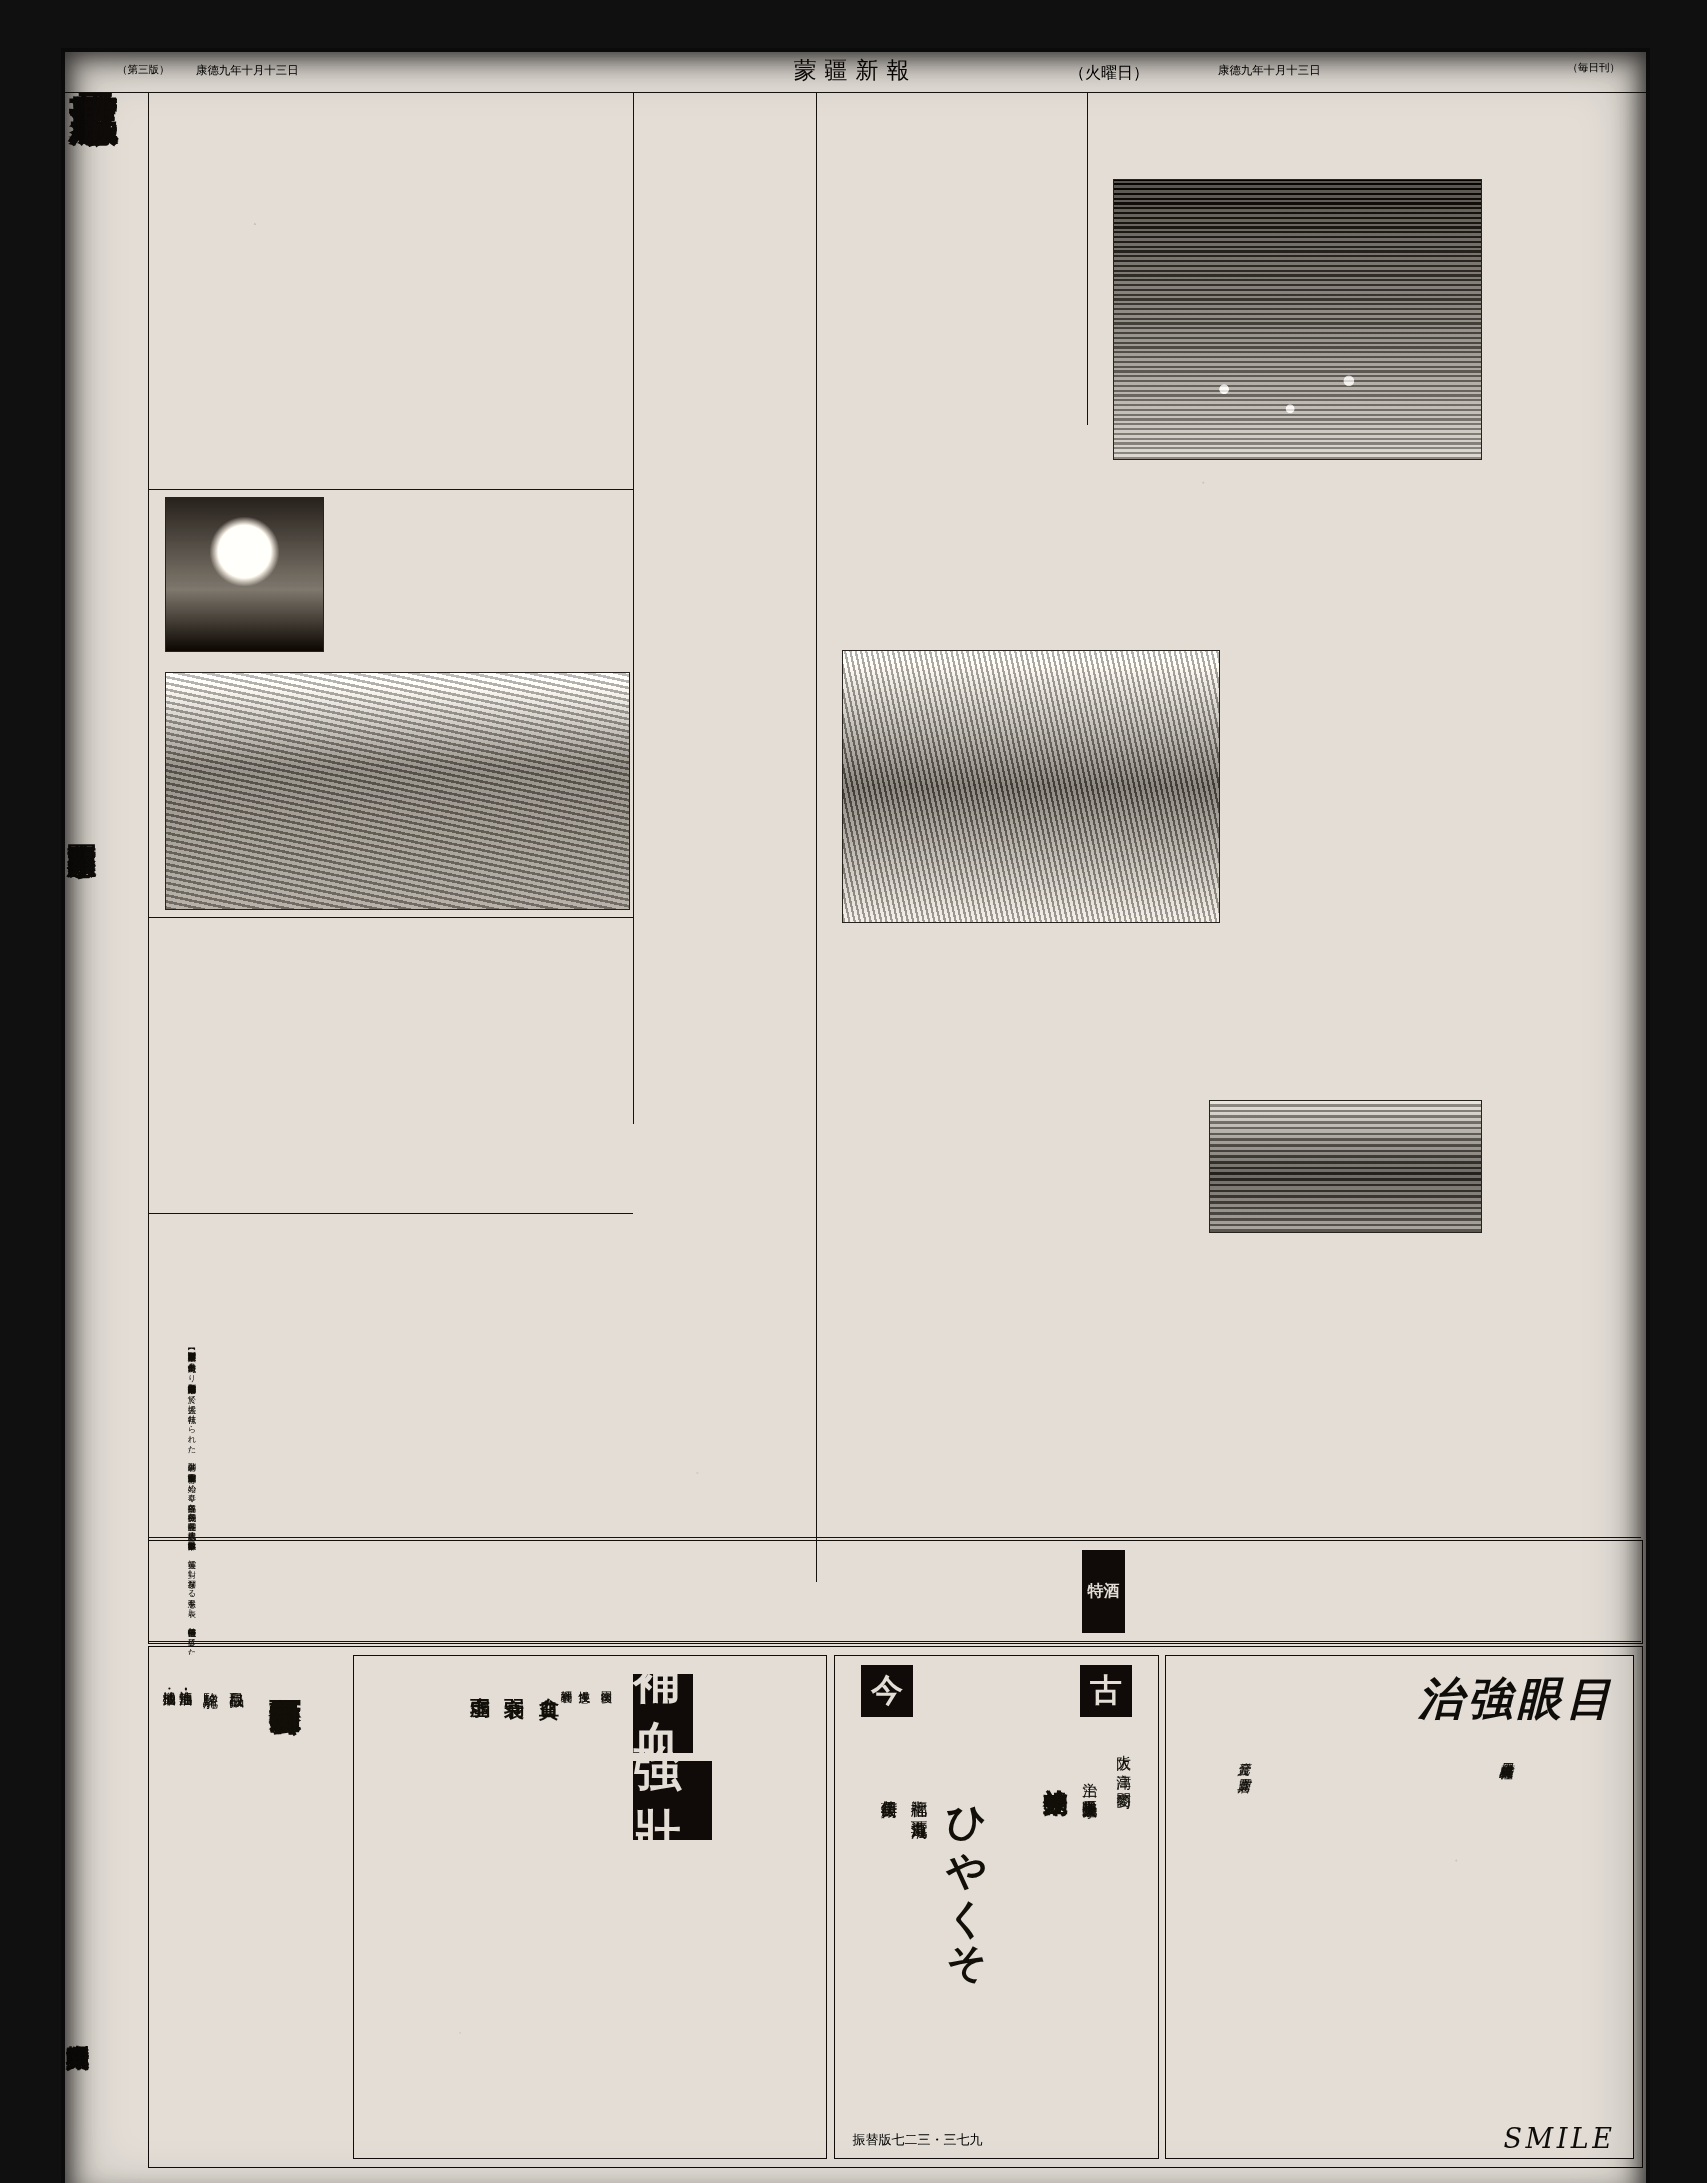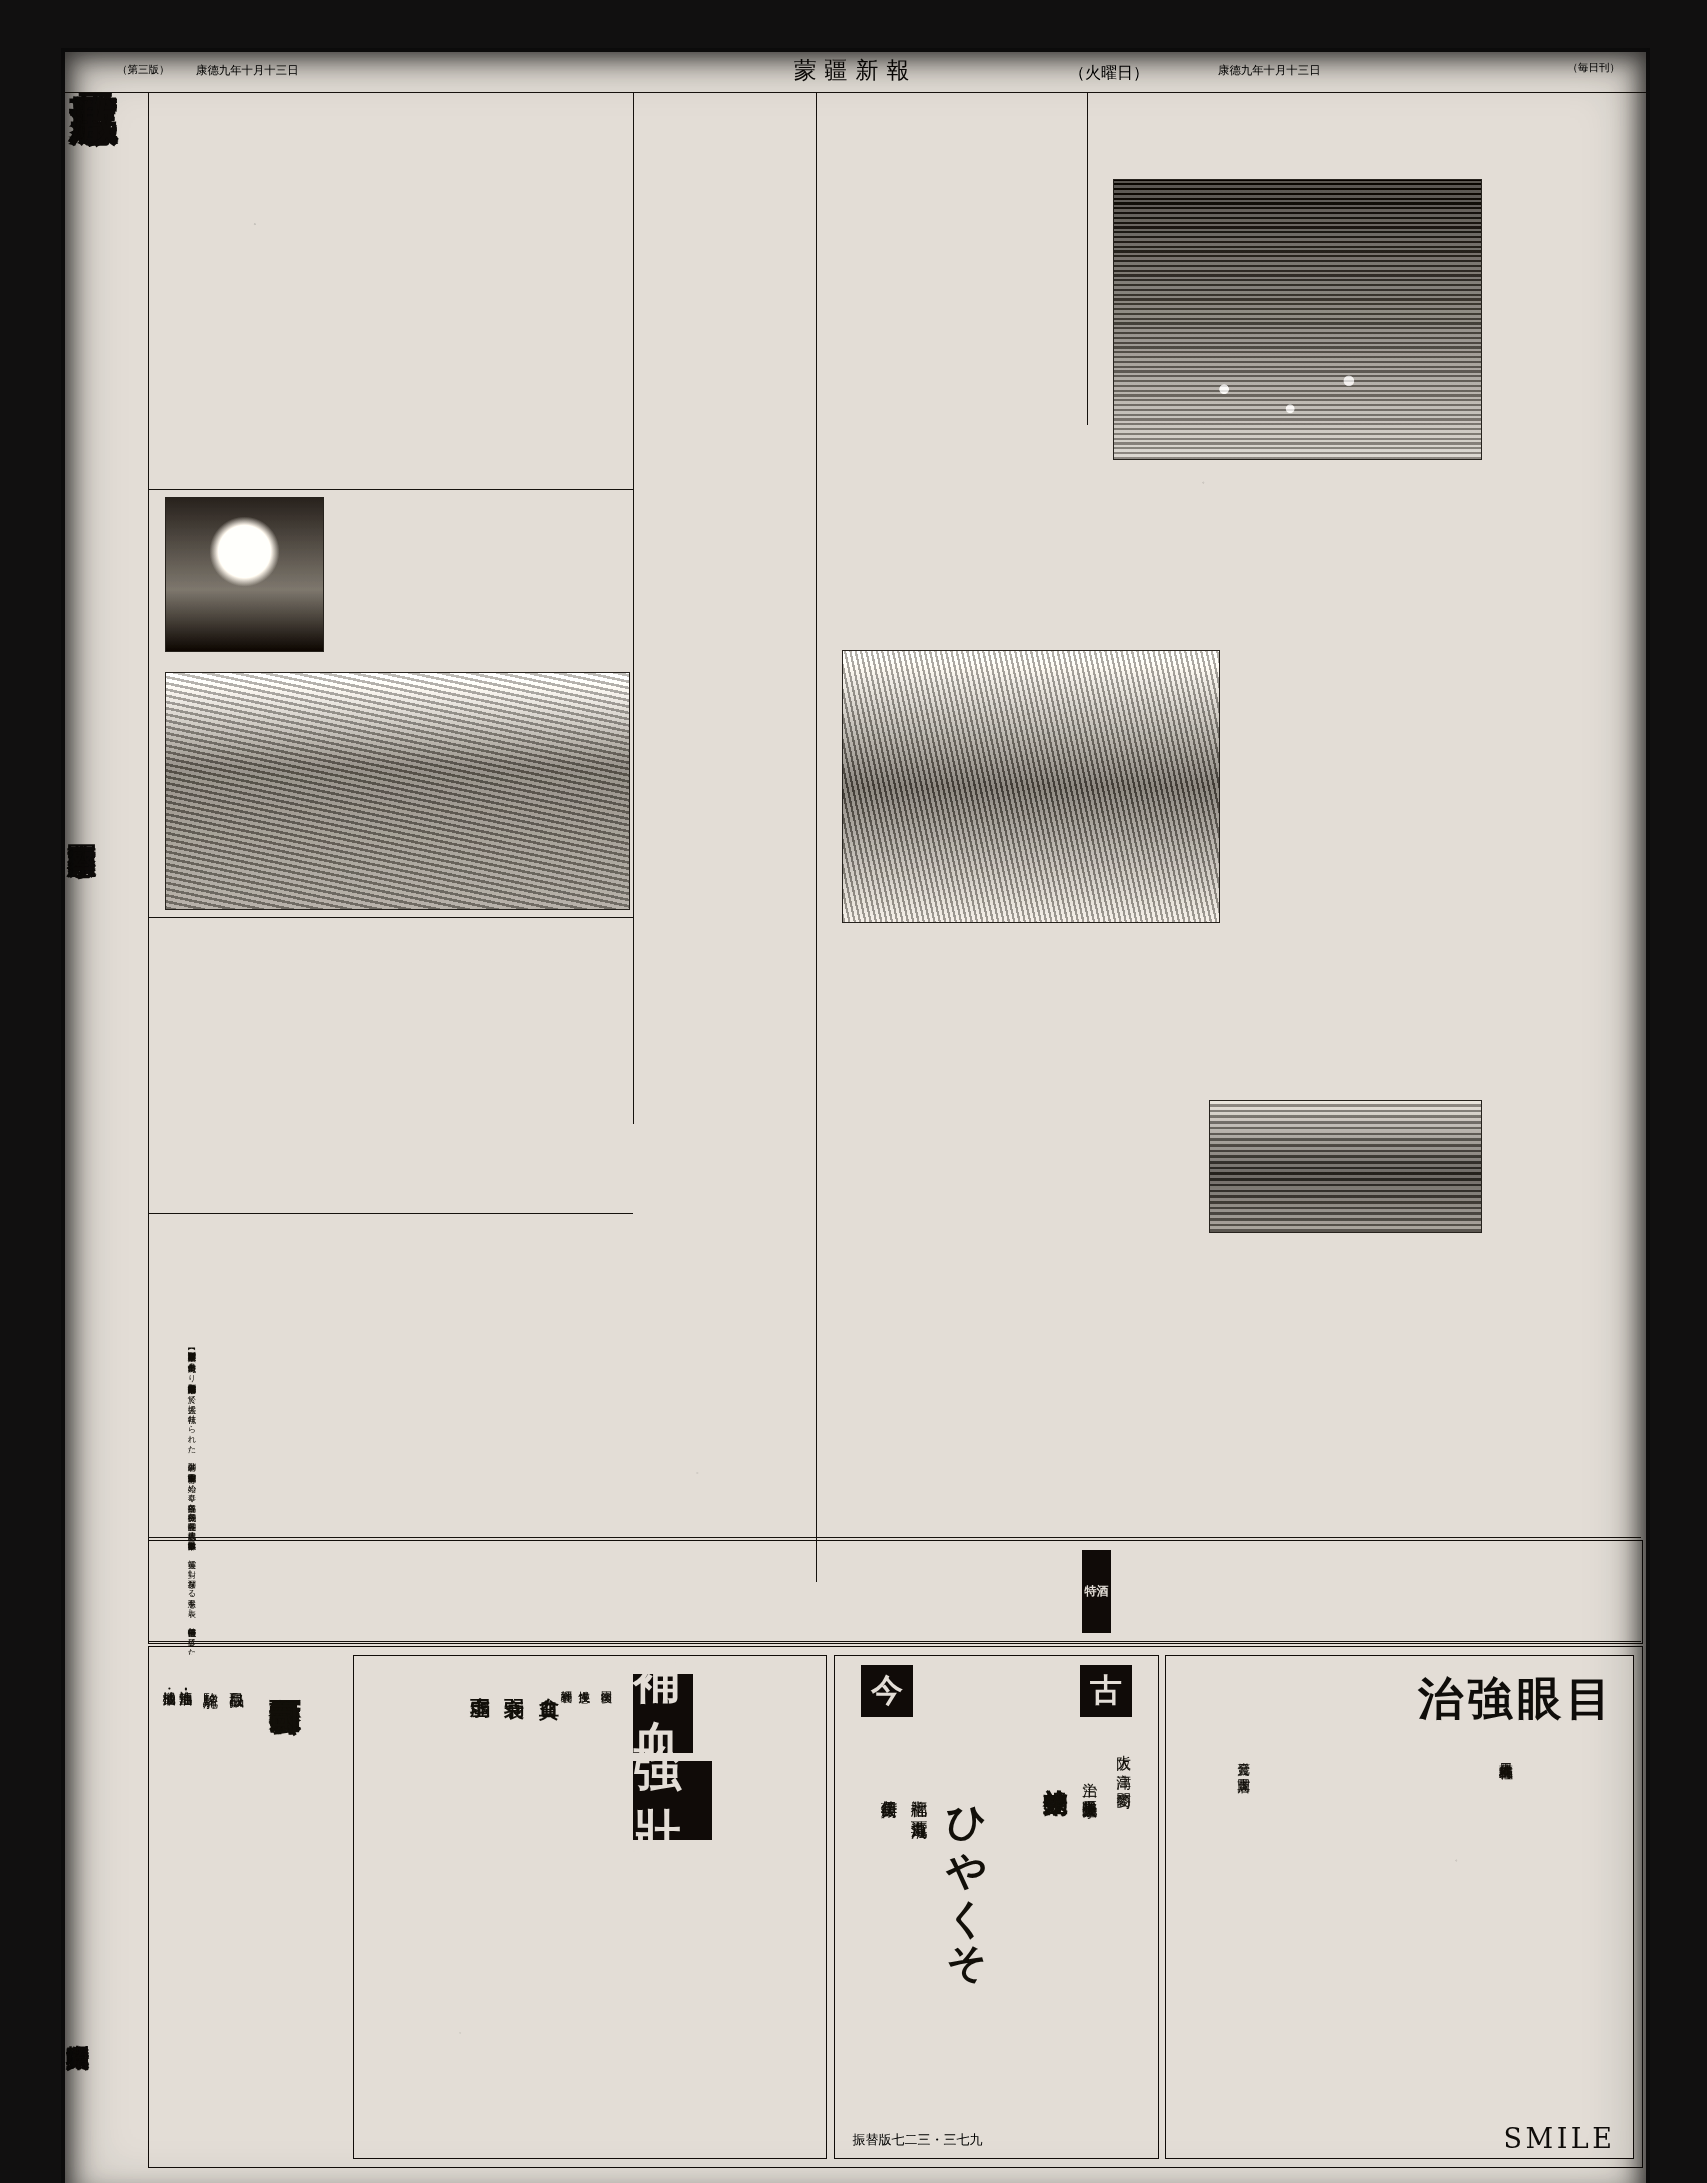--- a/index.html
+++ b/index.html
@@ -226,21 +226,21 @@
     <div class="photo action" style="left:777px; top:598px; width:376px; height:271px;">
       <div class="ph-inner"></div>
     </div>
 
     <div class="photo truck" style="left:1144px; top:1048px; width:271px; height:131px;">
       <div class="ph-inner"></div>
     </div>
 
     <div class="box" style="left:83px; top:1488px; width:1493px; height:102px; border-width:0.9px;"></div>
 
-    <div class="ad-strong" style="left:1017px; top:1498px; width:29px; height:83px; font-size:12px;">特酒</div>
+    <div class="ad-strong" style="left:1017px; top:1498px; width:43px; height:83px; font-size:16px;">特酒</div>
 
     <div class="box" style="left:83px; top:1594px; width:1493px; height:520px; border-width:1.7px;"></div>
 
     <div class="adbox" style="left:92px; top:1603px; width:188px; height:502px; border:none;">
       <div class="v" style="position:absolute; left:109px; top:17.5px; height:358px; font-size:32px; font-weight:bold;">蒙疆石油股份有限公司</div>
       <div class="v" style="position:absolute; left:70px; top:26px; height:131px; font-size:15px;">取扱品目</div>
       <div class="v" style="position:absolute; left:44px; top:26px; height:131px; font-size:15px;">駱駝牌</div>
       <div class="v" style="position:absolute; left:21px; top:26px; height:201px; font-size:13px;">汽油・輕油・重油</div>
       <div class="v" style="position:absolute; left:4.4px; top:26px; height:201px; font-size:13px;">機械油・柴油</div>
     </div>
@@ -261,21 +261,21 @@
       <div class="ad-strong" style="left:26px; top:8.7px; width:52px; height:52px; font-size:32px;">今</div>
       <div class="v" style="position:absolute; left:205px; top:114px; height:166px; font-size:24.5px; font-weight:bold;">神效並暢銷</div>
       <div class="v" style="position:absolute; left:245px; top:114px; height:131px; font-size:15px;">主治 吞酸嘔火上昇通大小便</div>
       <div class="v" style="position:absolute; left:279px; top:87px; height:105px; font-size:15px;">大阪 高津 麥門筍</div>
       <div class="v" style="position:absolute; left:109px; top:122px; height:245px; font-size:40px; font-weight:bold;">ひやくそ</div>
       <div class="v" style="position:absolute; left:74px; top:131px; height:183px; font-size:16.6px;">七福牌 清瀉百毒丸</div>
       <div class="v" style="position:absolute; left:44px; top:131px; height:183px; font-size:16.6px;">伊藤長兵衞</div>
       <div style="position:absolute; left:17.5px; bottom:8.7px; font-size:13px; font-family:'DejaVu Serif',serif;">振替版七二三・三七九</div>
     </div>
 
-    <div class="adbox" style="left:1100px; top:1603px; width:467px; height:502px; border-width:1.7px;">
+    <div class="adbox" style="left:1100px; top:1603px; width:467px; height:502px; border-width:1.7px;font-style:italic;">
       <div class="hl" style="position:absolute; right:17.5px; top:13px; font-size:45px; font-weight:bold; letter-spacing:4.4px;">治強眼目</div>
       <div class="v" style="position:absolute; left:332px; top:96px; height:227px; font-size:14px;">天日本藥品株式會社</div>
       <div class="v" style="position:absolute; left:70px; top:96px; height:227px; font-size:13px;">發賣元 玉豐商店</div>
       <div class="hl" style="position:absolute; right:17.5px; bottom:4.4px; font-size:27px; letter-spacing:3.5px;">SMILE</div>
     </div>
 
     <div class="grain"></div>
     <div class="edge-noise"></div>
   </div>
 </div>

